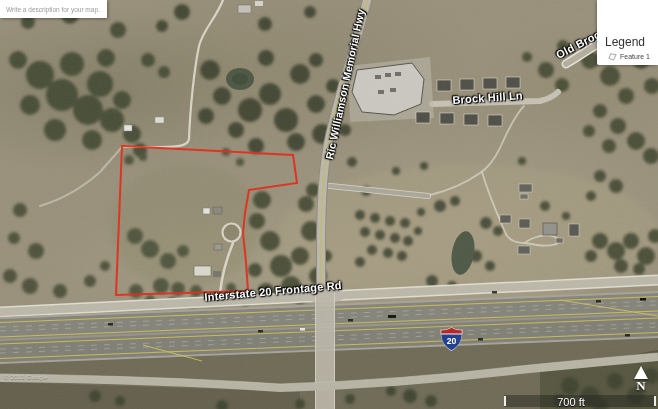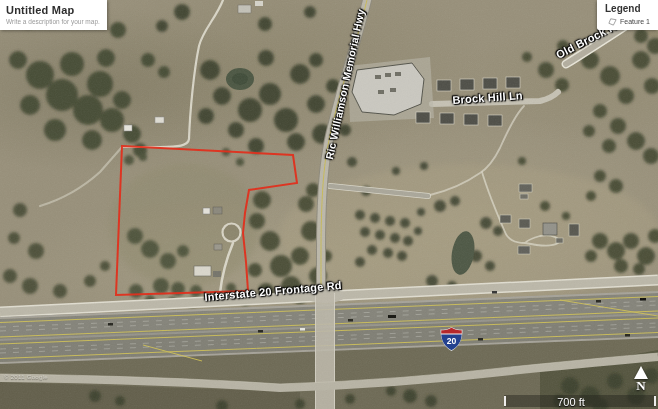--- a/index.html
+++ b/index.html
@@ -21,21 +21,21 @@
   .lbl-brock{left:452px;top:94px;transform:rotate(-4deg);transform-origin:0 0;}
   .lbl-oldbrock{left:554px;top:50px;transform:rotate(-27deg);transform-origin:0 0;}
   .lbl-frontage{left:204px;top:291px;transform:rotate(-5deg);transform-origin:0 0;}
   .shield{position:absolute;left:440px;top:326px;width:23px;height:26px;z-index:9;}
   .title-card{position:absolute;left:0;top:0;width:96px;background:#fff;z-index:20;
     padding:4px 5px 5px 6px;box-shadow:1px 1px 3px rgba(0,0,0,.35);}
   .title-card h1{margin:0;font-size:11px;color:#2e2e2e;letter-spacing:.2px;}
   .title-card p{margin:2px 0 0 0;font-size:6.5px;color:#9a9a9a;}
   .legend-card{position:absolute;left:597px;top:0;width:61px;background:#fff;z-index:20;
     padding:3px 4px 4px 8px;box-shadow:-1px 1px 3px rgba(0,0,0,.3);border-radius:0 0 0 2px;box-sizing:border-box;}
-  .legend-card .ltitle{font-size:10px;font-weight:bold;color:#333;}
+  .legend-card .ltitle{font-size:12px;font-weight:normal;color:#333;margin-top:32px;}
   .legend-item{display:flex;align-items:center;gap:3px;margin-top:3px;margin-left:3px;cursor:pointer;}
   .legend-item .licon{width:9px;height:9px;flex:0 0 auto;}
   .legend-item .llabel{font-size:7px;color:#444;}
   .attribution{position:absolute;left:4px;top:371px;z-index:15;pointer-events:none;}
   .ge-logo{font-family:"Liberation Serif",serif;font-size:18px;color:#eceae6;
     text-shadow:0 1px 2px rgba(0,0,0,.55);}
   .copyright{font-size:6px;color:#d9d7cf;opacity:.8;margin-top:3px;letter-spacing:.3px;
     text-shadow:0 1px 1px rgba(0,0,0,.5);}
   .scalebar{position:absolute;left:504px;top:395px;width:152px;height:12px;z-index:15;
     background:rgba(35,35,28,.45);}
@@ -375,21 +375,20 @@
   <div class="roadlabel lbl-frontage">Interstate 20 Frontage Rd</div>
 
   <svg class="shield" viewBox="0 0 40 44">
     <path d="M20,1 C25,5 32,6.5 39,5.5 C39.5,20 35,34 20,43 C5,34 0.5,20 1,5.5 C8,6.5 15,5 20,1 Z" fill="#f5f5f2"></path>
     <path d="M20,2.2 C25,5.8 31,7.3 37.8,6.6 L37.9,12.5 L2.1,12.5 L2.2,6.6 C9,7.3 15,5.8 20,2.2 Z" fill="#b5282b"></path>
     <path d="M2.1,14 L37.9,14 C37,25 32.5,34.5 20,41.5 C7.5,34.5 3,25 2.1,14 Z" fill="#23418f"></path>
     <text x="20" y="31" text-anchor="middle" font-size="15" font-weight="bold" fill="#fff" font-family="Liberation Sans, sans-serif">20</text>
   </svg>
 
   <div class="title-card">
-    <h1>Untitled Map</h1>
     <p>Write a description for your map.</p>
   </div>
 
   <div class="legend-card">
     <div class="ltitle">Legend</div>
     <div class="legend-item">
       <svg class="licon" viewBox="0 0 10 10">
         <polygon points="1,7 3,2 9,3 6,9" fill="none" stroke="#9a9a9a" stroke-width="1"></polygon>
       </svg>
       <span class="llabel">Feature 1</span>

